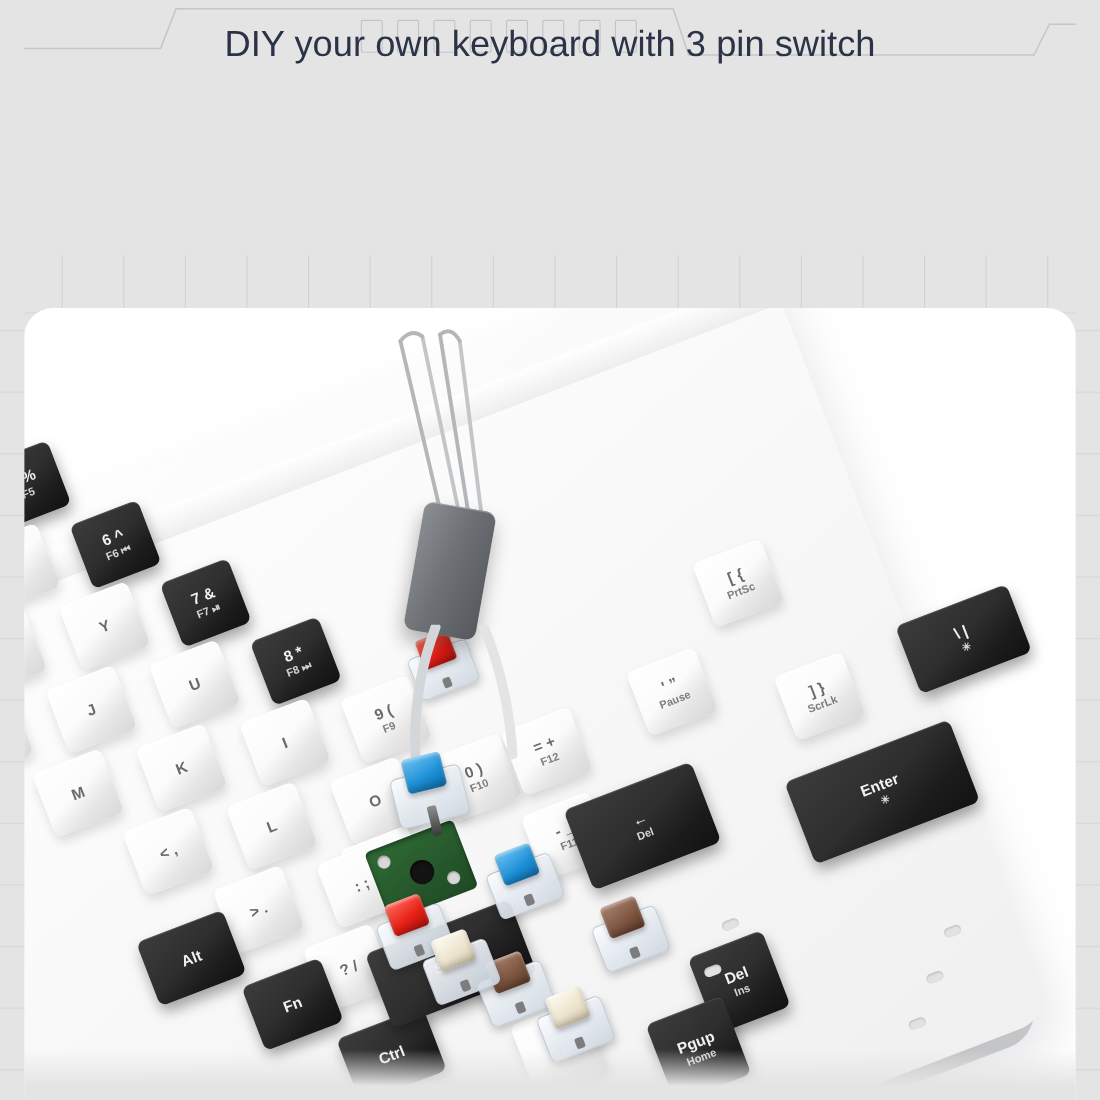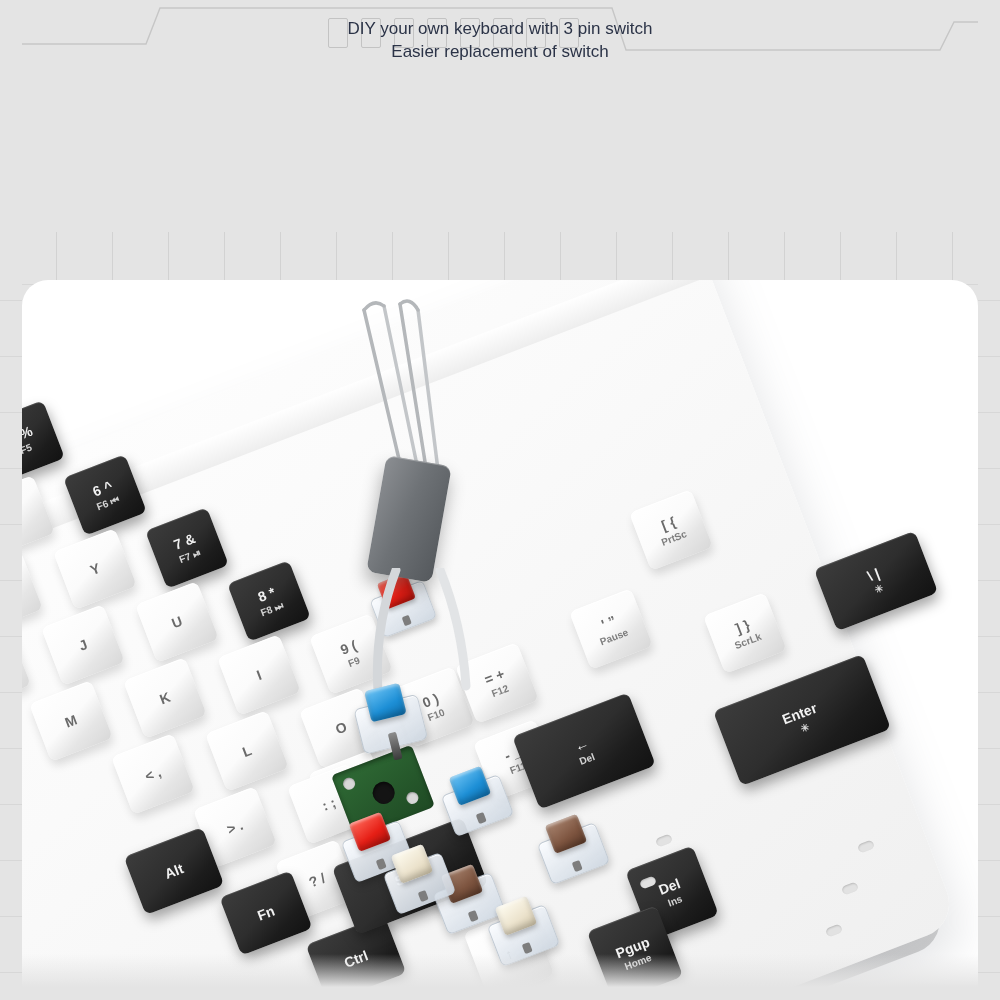--- a/index.html
+++ b/index.html
@@ -34,21 +34,21 @@
   .title{
     margin-top:74px;
     font-size:57px;
     font-weight:bold;
     letter-spacing:-0.5px;
     color:#4a76d4;
     line-height:1.05;
   }
   .subtitle{
     margin-top:18px;
-    font-size:17px;
+    font-size:33px;
     color:#2b3347;
     line-height:1.33;
     font-weight:400;
   }
 
   
   .card{
     position:absolute;
     left:22px; top:280px;
     width:956px; height:720px;
@@ -215,21 +215,20 @@
       <i></i>
       <i></i>
       <i></i>
       <i></i>
     </div>
   </div>
 
   <div class="headings">
     <div class="subtitle">
       <div>DIY your own keyboard with 3 pin switch</div>
-      <div>Easier replacement of switch</div>
     </div>
   </div>
 
   <div class="card">
     <div class="photo">
 
       <div class="kb-edge"></div>
       <div class="kb-body"></div>
       <div class="kb-rim"></div>
 

